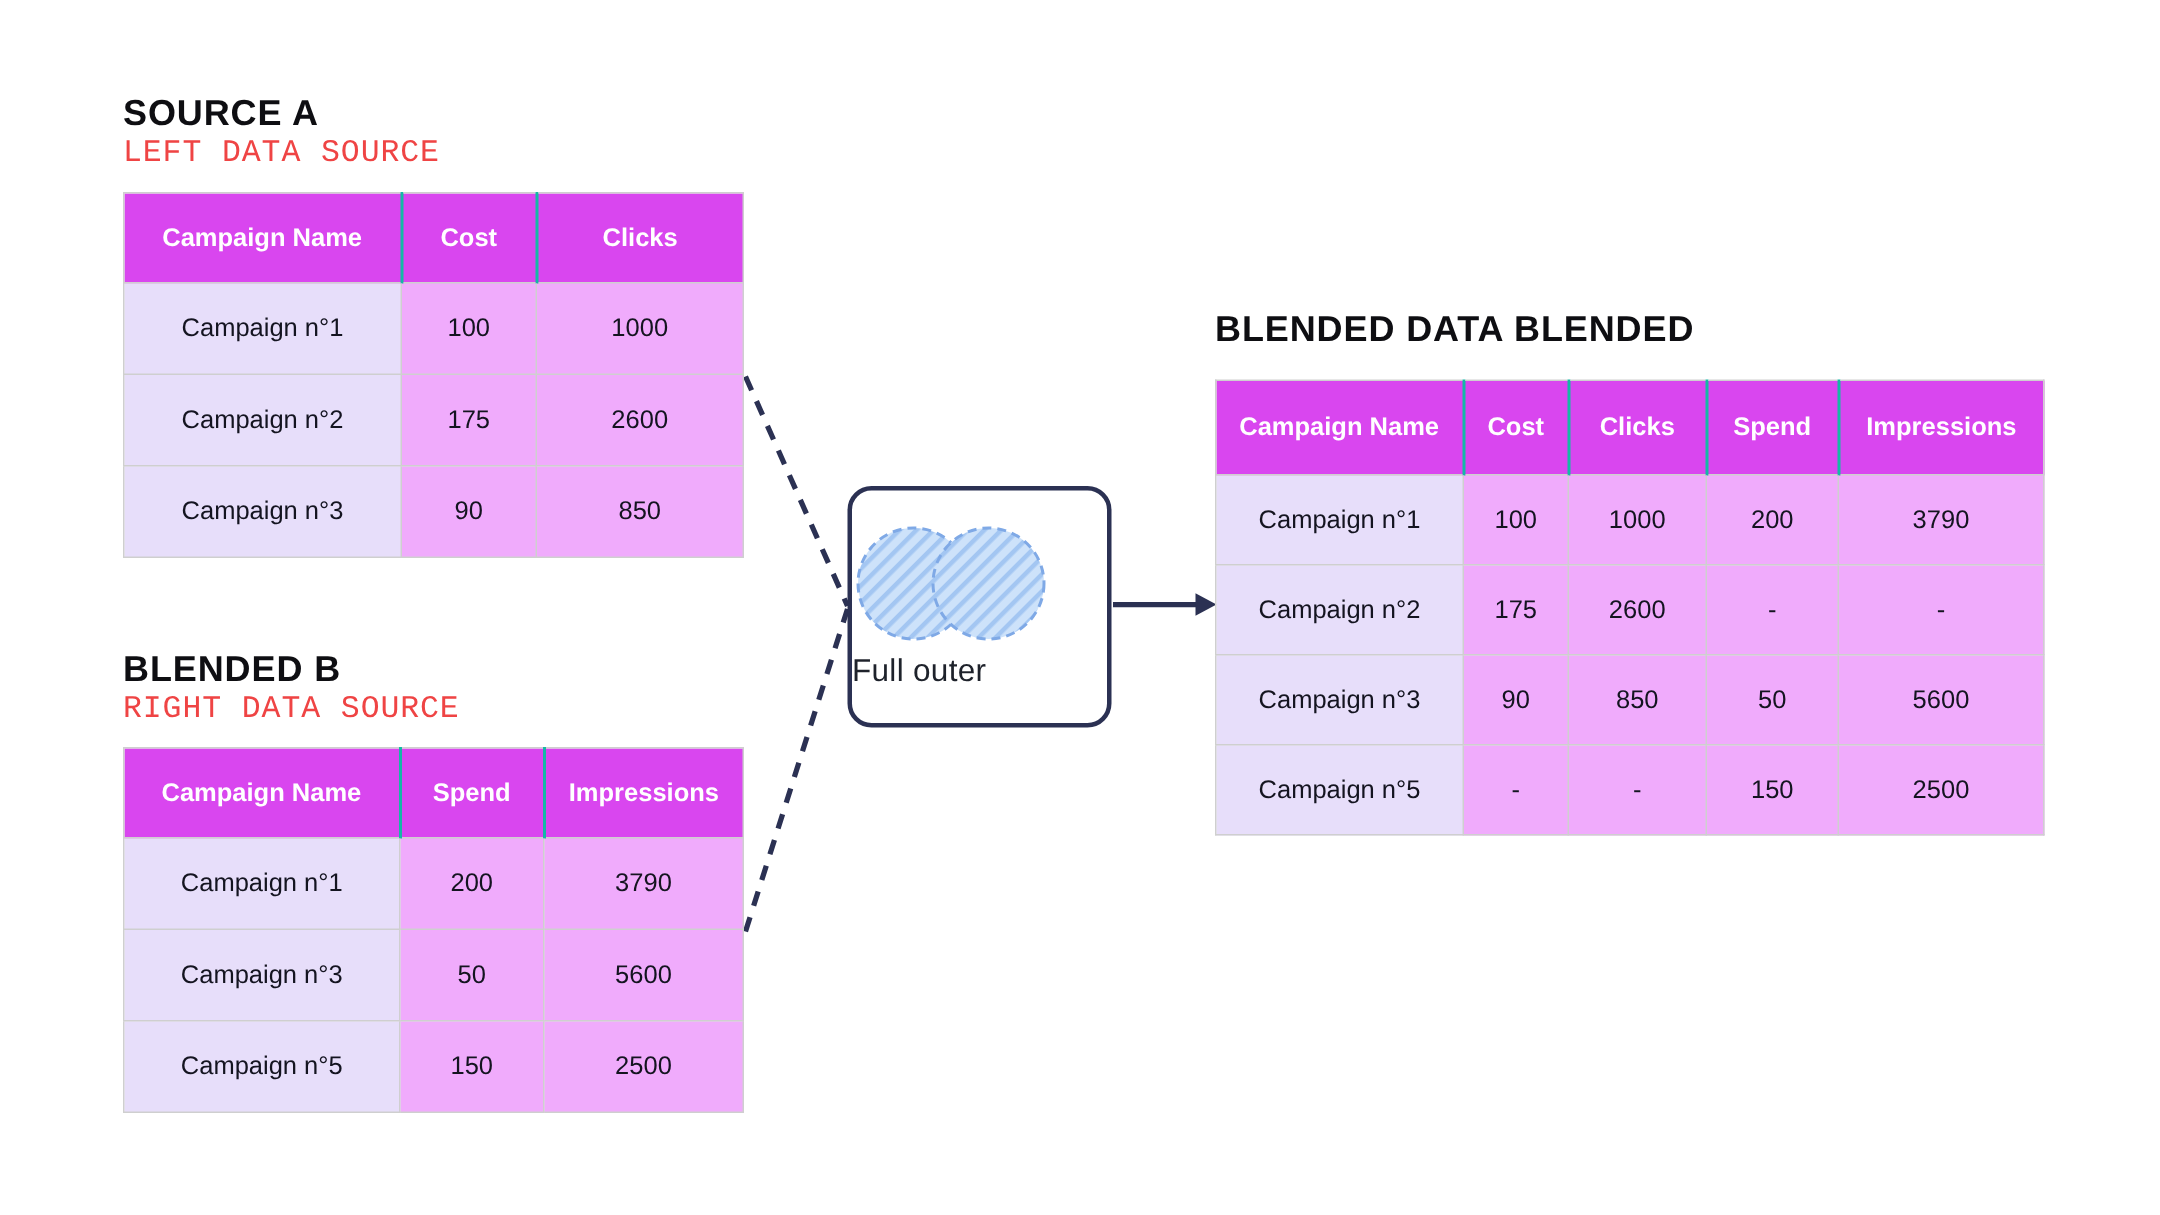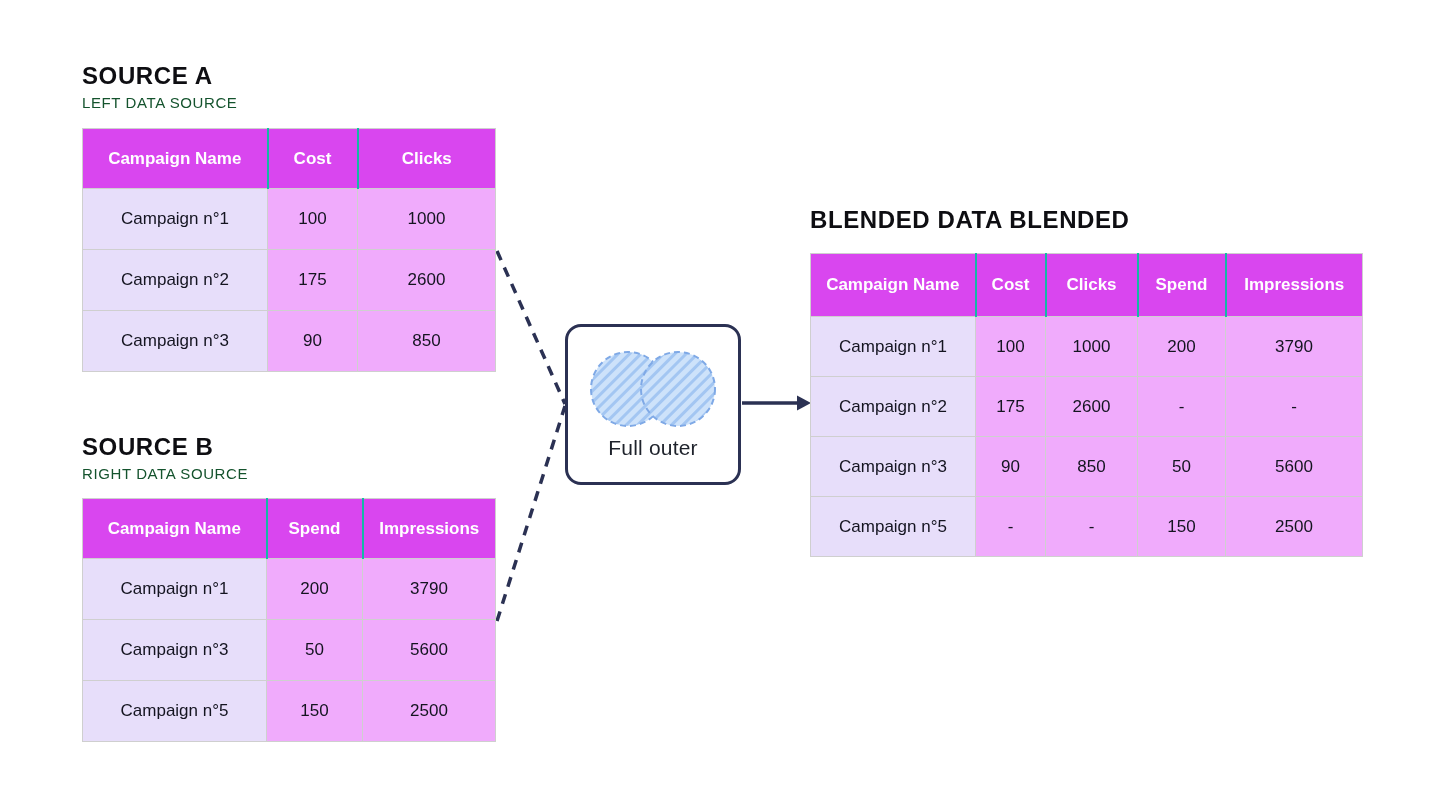--- a/index.html
+++ b/index.html
@@ -16,25 +16,26 @@
   }
   .title-block { position: absolute; }
   .section-title {
     font-size: 24px;
     font-weight: 700;
     color: #0e0e12;
     letter-spacing: 0.6px;
     line-height: 28px;
   }
   .section-subtitle {
-    font-size: 15px;
+    font-size: 21px;
     font-weight: 400;
-    color: #14532d;
+    color: #ef4444;
     letter-spacing: 0.6px;
     line-height: 26px;
+    font-family: Liberation Mono, monospace;
   }
   table {
     position: absolute;
     border-collapse: collapse;
     table-layout: fixed;
     border: 1px solid #cfcfcf;
   }
   th {
     background: #d946ef;
     color: #ffffff;
@@ -68,21 +69,21 @@
     position: absolute;
     left: 565px;
     top: 324px;
     width: 176px;
     height: 161px;
     background: #ffffff;
     border: 3.5px solid #2b3153;
     border-radius: 16px;
     display: flex;
     flex-direction: column;
-    align-items: center;
+    align-items: flex-start;
     justify-content: center;
     gap: 7px;
   }
   .join-label {
     font-size: 21px;
     color: #1e222b;
     letter-spacing: 0.2px;
   }
 </style>
 </head>
@@ -128,21 +129,21 @@
       </tr>
       <tr>
         <td class="name-cell">Campaign n°3</td>
         <td>90</td>
         <td>850</td>
       </tr>
     </tbody>
   </table>
 
   <div class="title-block" style="left:82px; top:433px;">
-    <div class="section-title">SOURCE B</div>
+    <div class="section-title">BLENDED B</div>
     <div class="section-subtitle">RIGHT DATA SOURCE</div>
   </div>
 
   <table class="tbl-b" style="left:82px; top:498px; width:413px;">
     <colgroup>
         <col style="width:184px">
         <col style="width:96px">
         <col style="width:133px">
       </colgroup>
     <thead>

